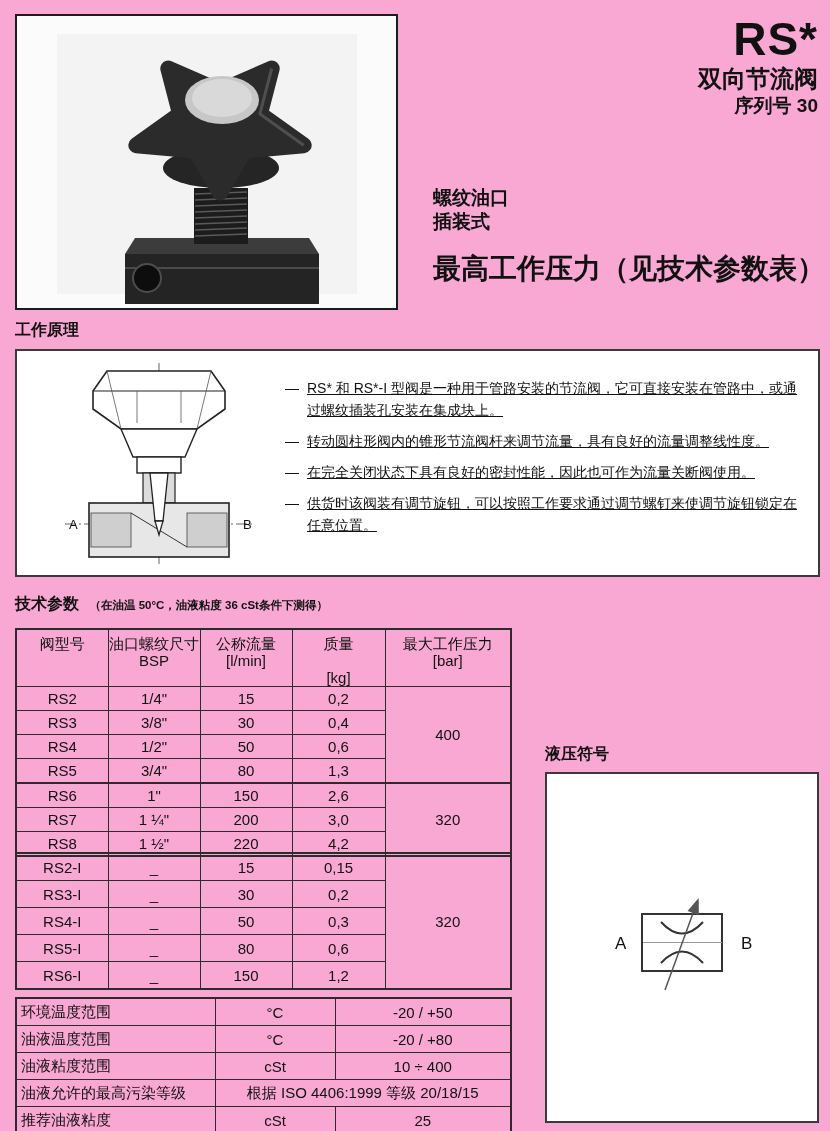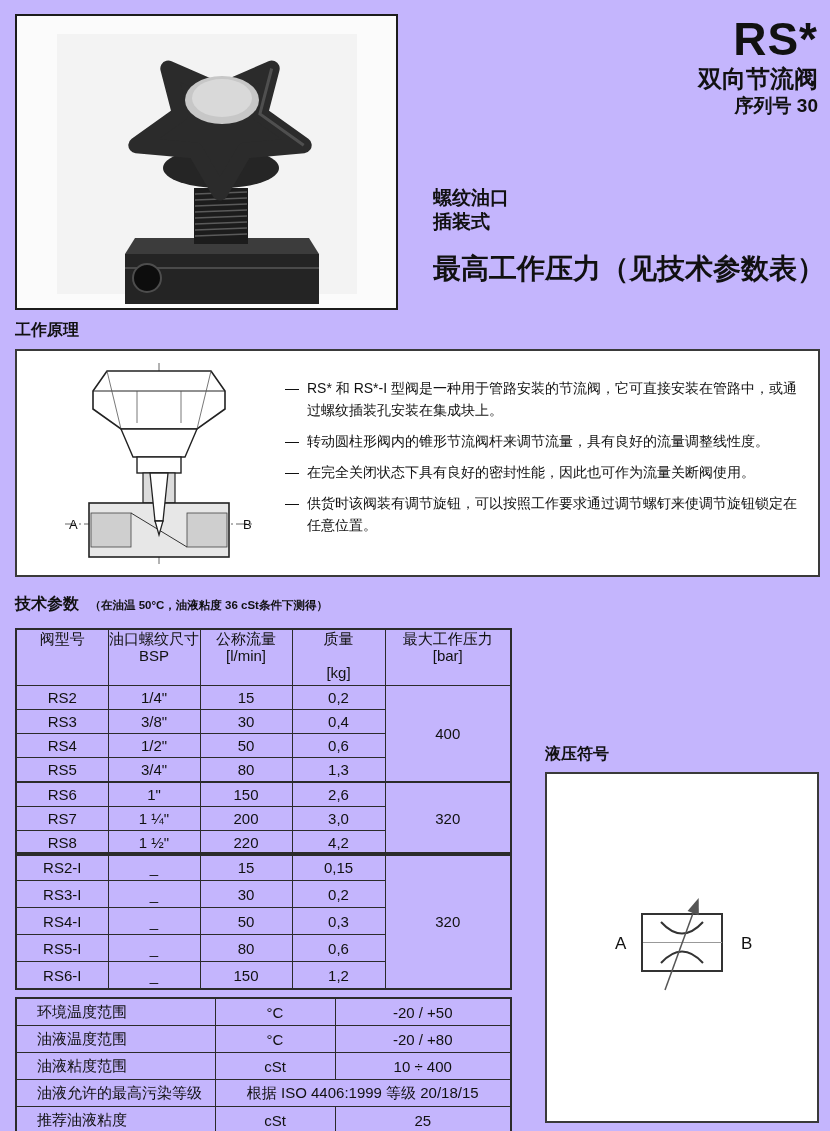--- a/index.html
+++ b/index.html
@@ -1,16 +1,16 @@
 <!DOCTYPE html>
 <html><head>
 <meta charset="utf-8">
 <style>
   html,body{margin:0;padding:0;background:#fff;}
-  .page{position:relative;width:830px;height:1131px;background:#c4b5fd;
+  .page{position:relative;width:830px;height:1131px;background:#f9a8d4;
         font-family:"Liberation Sans",sans-serif;color:#111;overflow:hidden;}
   .abs{position:absolute;}
 
   
   .photo-box{left:15px;top:14px;width:379px;height:292px;border:2px solid #1c1c1c;background:#fbfbfb;}
 
   
   .title-block{right:12px;top:16px;text-align:right;}
   .model{font-size:46px;font-weight:bold;letter-spacing:1px;line-height:46px;}
   .title-cn{font-size:24px;font-weight:bold;line-height:30px;margin-top:2px;}
@@ -23,33 +23,33 @@
 
   
   .sec-head{font-size:16px;font-weight:bold;}
   .sec-note{font-size:11.5px;font-weight:600;margin-left:6px;text-align:center;}
 
   
   .wp-box{left:15px;top:349px;width:801px;height:224px;border:2px solid #3a3a3a;background:#fff;}
   .bullets{position:absolute;left:268px;top:26px;width:520px;font-size:14px;font-weight:500;}
   .bullet{display:flex;margin-bottom:9px;line-height:22px;}
   .bullet .dash{flex:0 0 22px;}
-  .bullet .btext{flex:1;}
+  .bullet .btext{flex:1;text-decoration:underline;}
 
   
   table{border-collapse:collapse;table-layout:fixed;font-family:"Liberation Sans",sans-serif;}
   .tbl{width:495px;border:2px solid #2b2b2b;}
   .tbl td,.tbl th{border:1px solid #2b2b2b;text-align:center;vertical-align:middle;
                   font-size:15px;font-weight:normal;padding:0;color:#111;}
-  .tbl th{vertical-align:top;}
+  .tbl th{vertical-align:top;padding-top:5px;}
   .hline{display:block;height:17px;line-height:17px;}
   .r23 td{height:23px;}
   .r26 td{height:26px;}
   .group-sep td{border-top:2px solid #2b2b2b;}
-  .cond td.lbl{text-align:left;padding-left:20px;}
+  .cond td.lbl{text-align:left;padding-left:4px;}
 
   
   .hs-box{left:545px;top:772px;width:270px;height:347px;border:2px solid #3a3a3a;background:#fff;}
 </style>
 </head>
 <body>
 
 <div class="page">
 
   <div class="abs photo-box">

